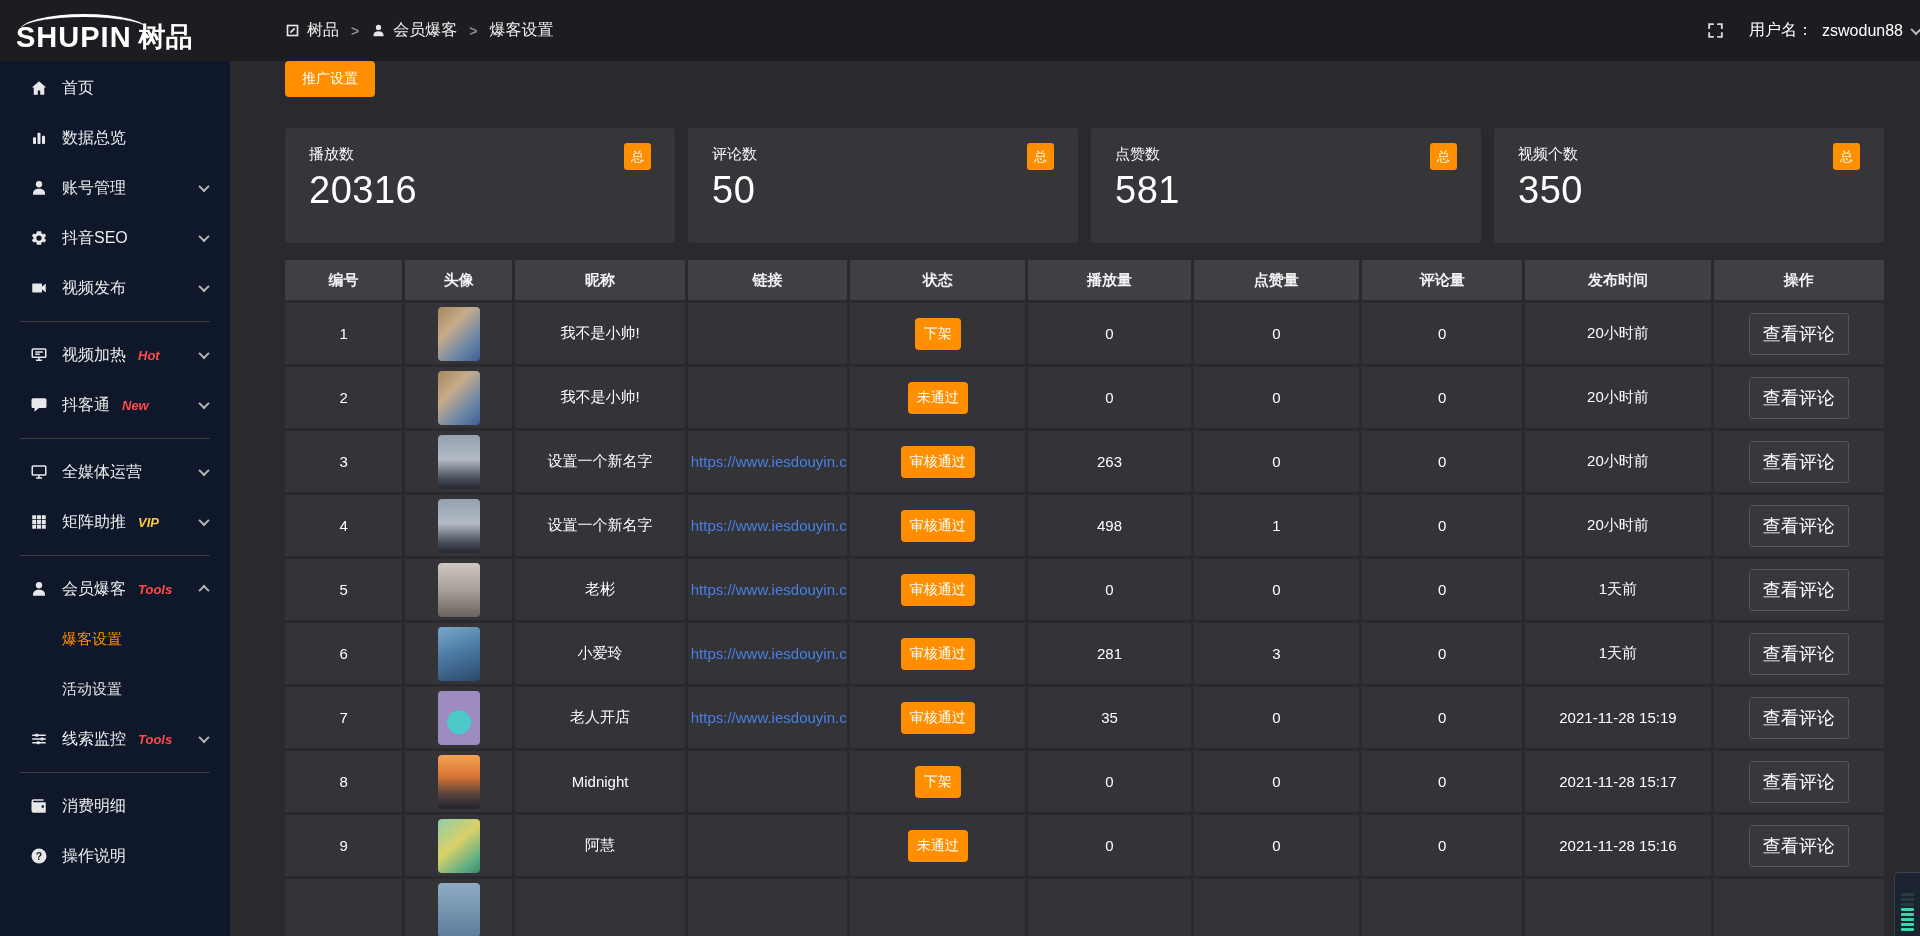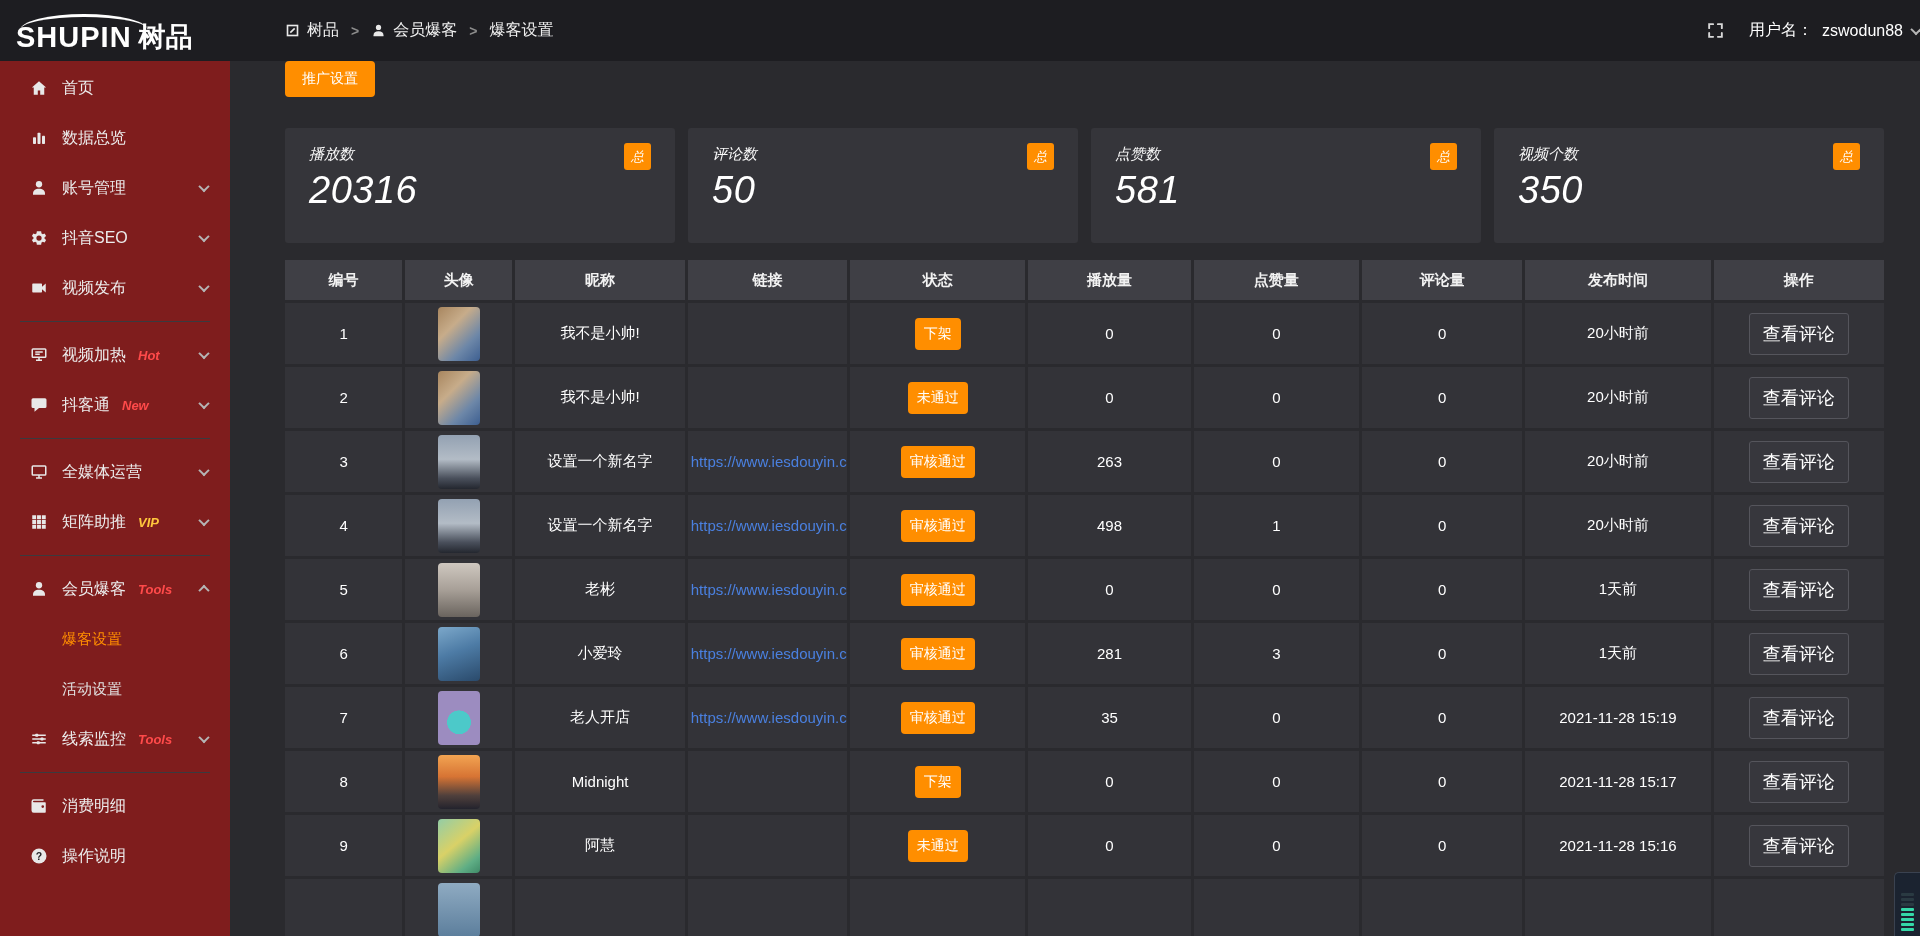--- a/index.html
+++ b/index.html
@@ -23,36 +23,36 @@
   .crumb-sep { color: #8d8d8d; font-size: 14px; margin: 0 12px; font-weight: bold; }
   .topbar-right { margin-left: auto; display: flex; align-items: center; gap: 24px; font-size: 16px; }
   .fs-icon { display: flex; cursor: pointer; }
   .fs-icon svg { width: 19px; height: 19px; }
   .user-box { display: flex; align-items: center; gap: 9px; cursor: pointer; }
   .chev { border-right: 2px solid #b5b5b5; border-bottom: 2px solid #b5b5b5; width: 8px; height: 8px; display: inline-block; }
   .chev.down { transform: rotate(45deg) translate(-1px,-1px); }
   .chev.up   { transform: rotate(-135deg) translate(-1px,-1px); }
   
   .layout { display: flex; height: 875px; }
-  .sidebar { width: 230px; flex-shrink: 0; background: #7f1d1d; padding-top: 2px; overflow: hidden; }
+  .sidebar { width: 230px; flex-shrink: 0; background: #0f172a; padding-top: 2px; overflow: hidden; }
   .side-item { height: 50px; display: flex; align-items: center; padding: 0 22px 0 30px; font-size: 16px; color: #ececec; cursor: pointer; }
   .side-item .icon { width: 18px; height: 18px; margin-right: 14px; display: flex; flex-shrink: 0; }
   .icon svg { width: 18px; height: 18px; }
   .side-badge { font-style: italic; font-weight: bold; font-size: 13px; margin-left: 12px; }
   .side-badge.red { color: #ff4a4a; }
   .side-badge.yellow { color: #ffc83d; }
   .chev-box { margin-left: auto; display: flex; }
   .side-divider { height: 1px; background: #3a3a3f; margin: 8px 20px; }
   .side-sub { height: 50px; display: flex; align-items: center; padding-left: 62px; font-size: 15px; color: #e2e2e2; cursor: pointer; }
   .side-sub.active { color: #ff8e00; }
   
   .main { flex: 1; padding: 0 36px 0 55px; overflow: hidden; }
   .promo-btn { background: #ff8e00; border: none; color: #fff; font-size: 14px;
                padding: 9px 17px; border-radius: 4px; cursor: pointer; font-family: inherit; }
-  .cards { display: flex; gap: 13px; margin-top: 31px; font-style: italic; }
+  .cards { display: flex; gap: 13px; margin-top: 31px; }
   .card { flex: 1; height: 115px; background: #35353a; border-radius: 3px; padding: 17px 24px; position: relative; }
   .card-label { font-size: 15px; color: #fafafa; }
   .card-value { font-size: 38px; margin-top: 5px; font-weight: 400; letter-spacing: .5px; }
   .card-badge { position: absolute; top: 15px; right: 24px; min-width: 27px; height: 27px; background: #ff8e00;
                 border-radius: 3px; display: flex; align-items: center; justify-content: center; font-size: 13px; padding: 0 5px; }
   
   .table { margin-top: 17px; }
   .thead { display: flex; height: 40px; background: #3f3f45; margin-bottom: 3px; }
   .th { display: flex; align-items: center; justify-content: center; font-size: 15px; font-weight: bold;
         color: #f2f2f2; border-right: 3px solid #2a2a2e; }

